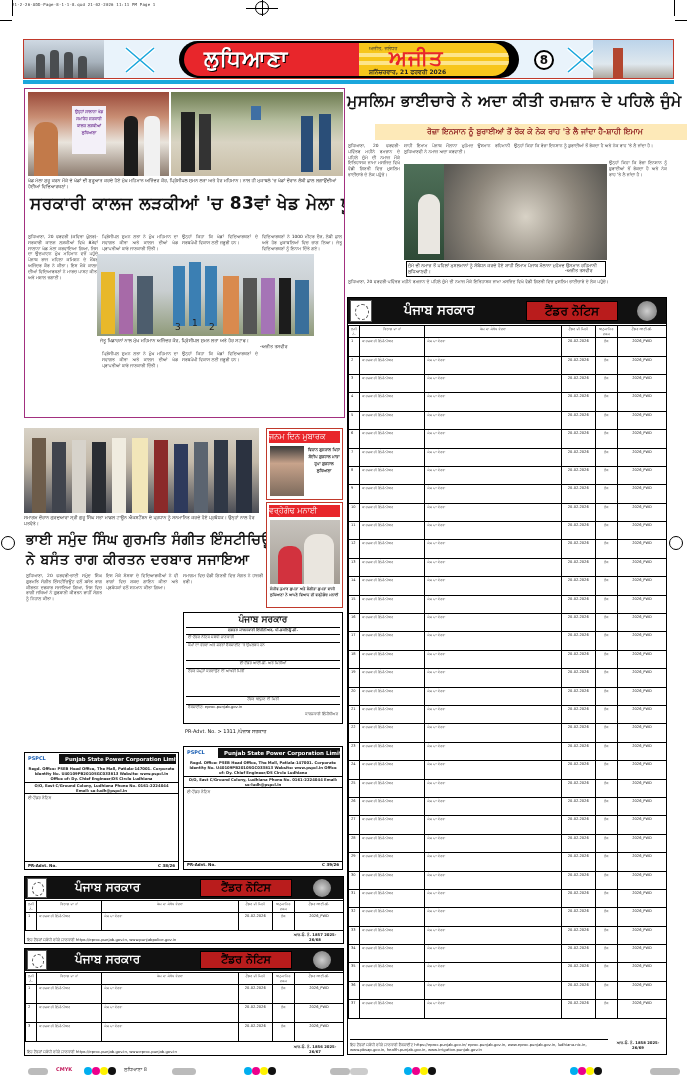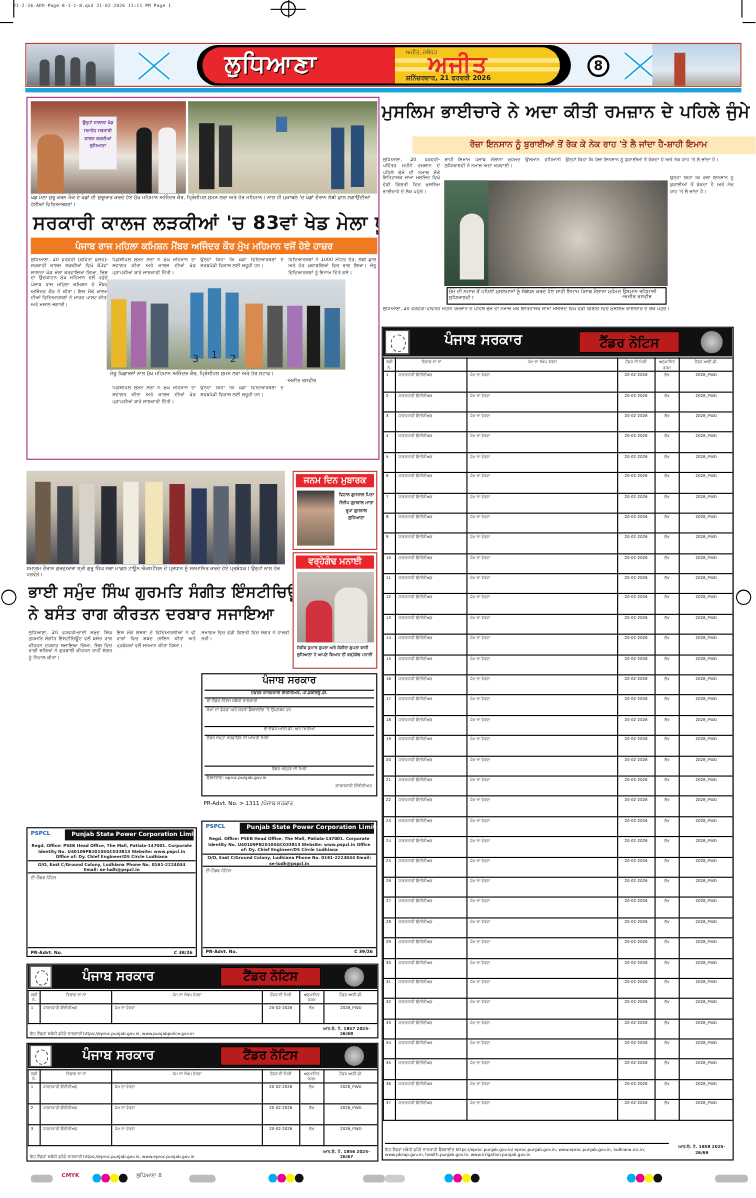--- a/index.html
+++ b/index.html
@@ -57,21 +57,21 @@
   .pspcl-logo { position: absolute; left: 3px; top: 2px; font-size: 5px; color: #1a5fb4; font-weight: bold; }
   .pspcl-addr { position: absolute; left: 3px; right: 3px; text-align: center; font-size: 3.8px; line-height: 5px; font-weight: bold; color: #222; }
   .pspcl-rule { position: absolute; left: 0; right: 0; height: 1px; background: #000; }
 
   
   .gnotice { position: absolute; border: 1px solid #000; background: #fff; overflow: hidden; }
   .gn-title { position: absolute; left: 0; right: 0; top: 1px; text-align: center; font-weight: bold; font-size: 9px; }
   .gn-row { position: absolute; left: 2px; right: 2px; font-size: 3.8px; line-height: 4.8px; color: #222; border-top: 0.8px solid #000; padding: 0 2px; }
 
   .greet { position: absolute; border: 1.5px solid #c0392b; background: #fff; overflow: hidden; }
-  .greet-title { position: absolute; left: 2px; right: 2px; top: 2px; height: 12px; background: #e8262b; color: #fff; font-weight: bold; font-size: 8px; line-height: 12px; text-align: center; }
+  .greet-title { position: absolute; left: 2px; right: 2px; top: 2px; height: 12px; background: #e8262b; color: #fff; font-weight: normal; font-size: 8px; line-height: 12px; text-align: left; }
 
   
   .cbar { position: absolute; top: 1068px; height: 7px; border-radius: 4px; }
   .dot { position: absolute; top: 1067px; width: 8px; height: 8px; border-radius: 50%; }
   .footer-txt { position: absolute; top: 1066px; font-size: 5px; color: #333; }
 </style>
 </head>
 <body>
 
 <div class="slug">21-2-26-ADD-Page-8-1-1-8.qxd  21-02-2026  11:11 PM  Page 1</div>
@@ -126,21 +126,20 @@
   </div>
   <div class="photo" style="left:146px;top:3px;width:172px;height:84px;background:linear-gradient(180deg,#6d7b50 0%,#b7bfa0 35%,#d9d4c3 60%,#c9bfa8 100%);">
     <div style="position:absolute;left:10px;top:20px;width:14px;height:60px;background:#222;"></div>
     <div style="position:absolute;left:28px;top:22px;width:12px;height:56px;background:#333;"></div>
     <div style="position:absolute;left:80px;top:14px;width:10px;height:14px;background:#3f6fa3;"></div>
     <div style="position:absolute;left:130px;top:24px;width:12px;height:56px;background:#2a4e78;"></div>
     <div style="position:absolute;left:148px;top:22px;width:12px;height:56px;background:#2a4e78;"></div>
   </div>
   <div class="cap" style="left:3px;top:89px;width:315px;">ਖੇਡ ਮੇਲਾ ਸ਼ੁਰੂ ਕਰਨ ਮੌਕੇ ਦੇ ਖੇਡਾਂ ਦੀ ਸ਼ੁਰੂਆਤ ਕਰਦੇ ਹੋਏ ਮੁੱਖ ਮਹਿਮਾਨ ਅਜਿੰਦਰ ਕੌਰ, ਪ੍ਰਿੰਸੀਪਲ ਸੁਮਨ ਲਤਾ ਅਤੇ ਹੋਰ ਮਹਿਮਾਨ। ਨਾਲ ਹੀ ਮੁਕਾਬਲੇ 'ਚ ਖੇਡਾਂ ਦੌਰਾਨ ਲੰਬੀ ਛਾਲ ਲਗਾਉਂਦੀਆਂ ਹੋਈਆਂ ਵਿਦਿਆਰਥਣਾਂ।</div>
   <div class="headline" style="left:5px;top:104px;font-size:17px;">ਸਰਕਾਰੀ ਕਾਲਜ ਲੜਕੀਆਂ 'ਚ 83ਵਾਂ ਖੇਡ ਮੇਲਾ ਧੂਮਧਾਮ ਨਾਲ ਸ਼ੁਰੂ</div>
-  <div class="subbar" style="left:3px;top:127px;width:315px;height:15px;background:#f07a22;font-size:8.2px;line-height:15px;">ਪੰਜਾਬ ਰਾਜ ਮਹਿਲਾ ਕਮਿਸ਼ਨ ਮੈਂਬਰ ਅਜਿੰਦਰ ਕੌਰ ਮੁੱਖ ਮਹਿਮਾਨ ਵਜੋਂ ਹੋਏ ਹਾਜ਼ਰ</div>
   <div class="txtcol" style="left:3px;top:145px;width:70px;height:180px;">ਲੁਧਿਆਣਾ, 20 ਫਰਵਰੀ (ਕਵਿਤਾ ਖੁੱਲਰ)-ਸਰਕਾਰੀ ਕਾਲਜ ਲੜਕੀਆਂ ਵਿਖੇ 83ਵਾਂ ਸਾਲਾਨਾ ਖੇਡ ਮੇਲਾ ਕਰਵਾਇਆ ਗਿਆ, ਜਿਸ ਦਾ ਉਦਘਾਟਨ ਮੁੱਖ ਮਹਿਮਾਨ ਵਜੋਂ ਪਹੁੰਚੇ ਪੰਜਾਬ ਰਾਜ ਮਹਿਲਾ ਕਮਿਸ਼ਨ ਦੇ ਮੈਂਬਰ ਅਜਿੰਦਰ ਕੌਰ ਨੇ ਕੀਤਾ। ਇਸ ਮੌਕੇ ਕਾਲਜ ਦੀਆਂ ਵਿਦਿਆਰਥਣਾਂ ਨੇ ਮਾਰਚ ਪਾਸਟ ਕੀਤਾ ਅਤੇ ਮਸ਼ਾਲ ਜਗਾਈ।</div>
   <div class="txtcol" style="left:77px;top:145px;width:76px;height:20px;">ਪ੍ਰਿੰਸੀਪਲ ਸੁਮਨ ਲਤਾ ਨੇ ਮੁੱਖ ਮਹਿਮਾਨ ਦਾ ਸਵਾਗਤ ਕੀਤਾ ਅਤੇ ਕਾਲਜ ਦੀਆਂ ਖੇਡ ਪ੍ਰਾਪਤੀਆਂ ਬਾਰੇ ਜਾਣਕਾਰੀ ਦਿੱਤੀ।</div>
   <div class="txtcol" style="left:157px;top:145px;width:76px;height:20px;">ਉਨ੍ਹਾਂ ਕਿਹਾ ਕਿ ਖੇਡਾਂ ਵਿਦਿਆਰਥਣਾਂ ਦੇ ਸਰਬਪੱਖੀ ਵਿਕਾਸ ਲਈ ਜ਼ਰੂਰੀ ਹਨ।</div>
   <div class="txtcol" style="left:237px;top:145px;width:80px;height:180px;">ਵਿਦਿਆਰਥਣਾਂ ਨੇ 1000 ਮੀਟਰ ਦੌੜ, ਲੰਬੀ ਛਾਲ ਅਤੇ ਹੋਰ ਮੁਕਾਬਲਿਆਂ ਵਿਚ ਭਾਗ ਲਿਆ। ਜੇਤੂ ਵਿਦਿਆਰਥਣਾਂ ਨੂੰ ਇਨਾਮ ਦਿੱਤੇ ਗਏ।</div>
   <div class="photo" style="left:72px;top:165px;width:217px;height:82px;background:linear-gradient(180deg,#d6dde3 0%,#c9ced0 45%,#8f9a79 100%);">
     <div style="position:absolute;left:4px;top:18px;width:14px;height:62px;background:#e8b82a;"></div>
     <div style="position:absolute;left:22px;top:20px;width:14px;height:60px;background:#a76aa8;"></div>
     <div style="position:absolute;left:40px;top:22px;width:16px;height:58px;background:#4d5d6d;"></div>
     <div style="position:absolute;left:76px;top:12px;width:12px;height:60px;background:#3b7fb3;"></div>
     <div style="position:absolute;left:92px;top:8px;width:12px;height:64px;background:#3b7fb3;"></div>

